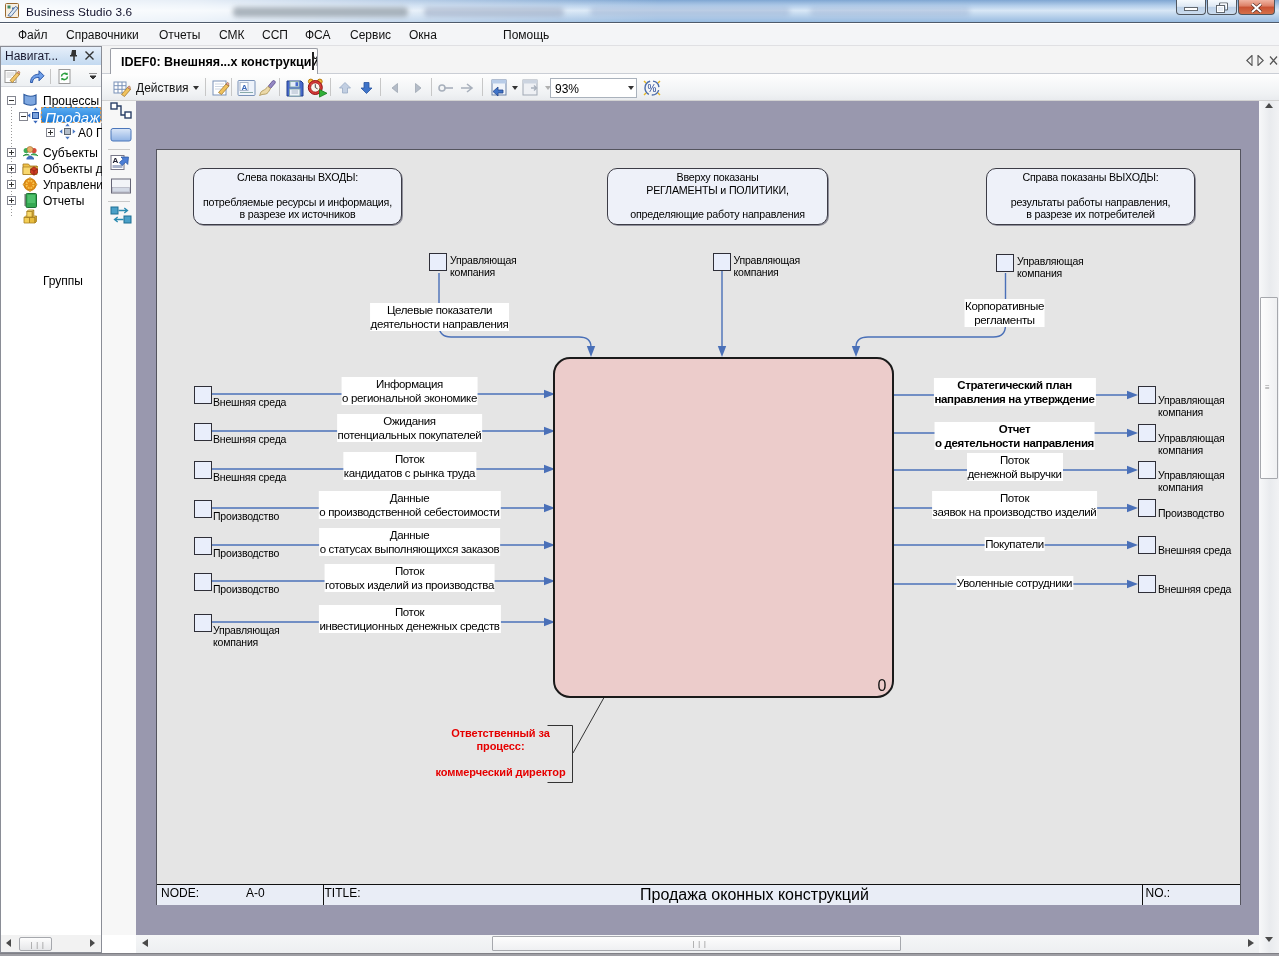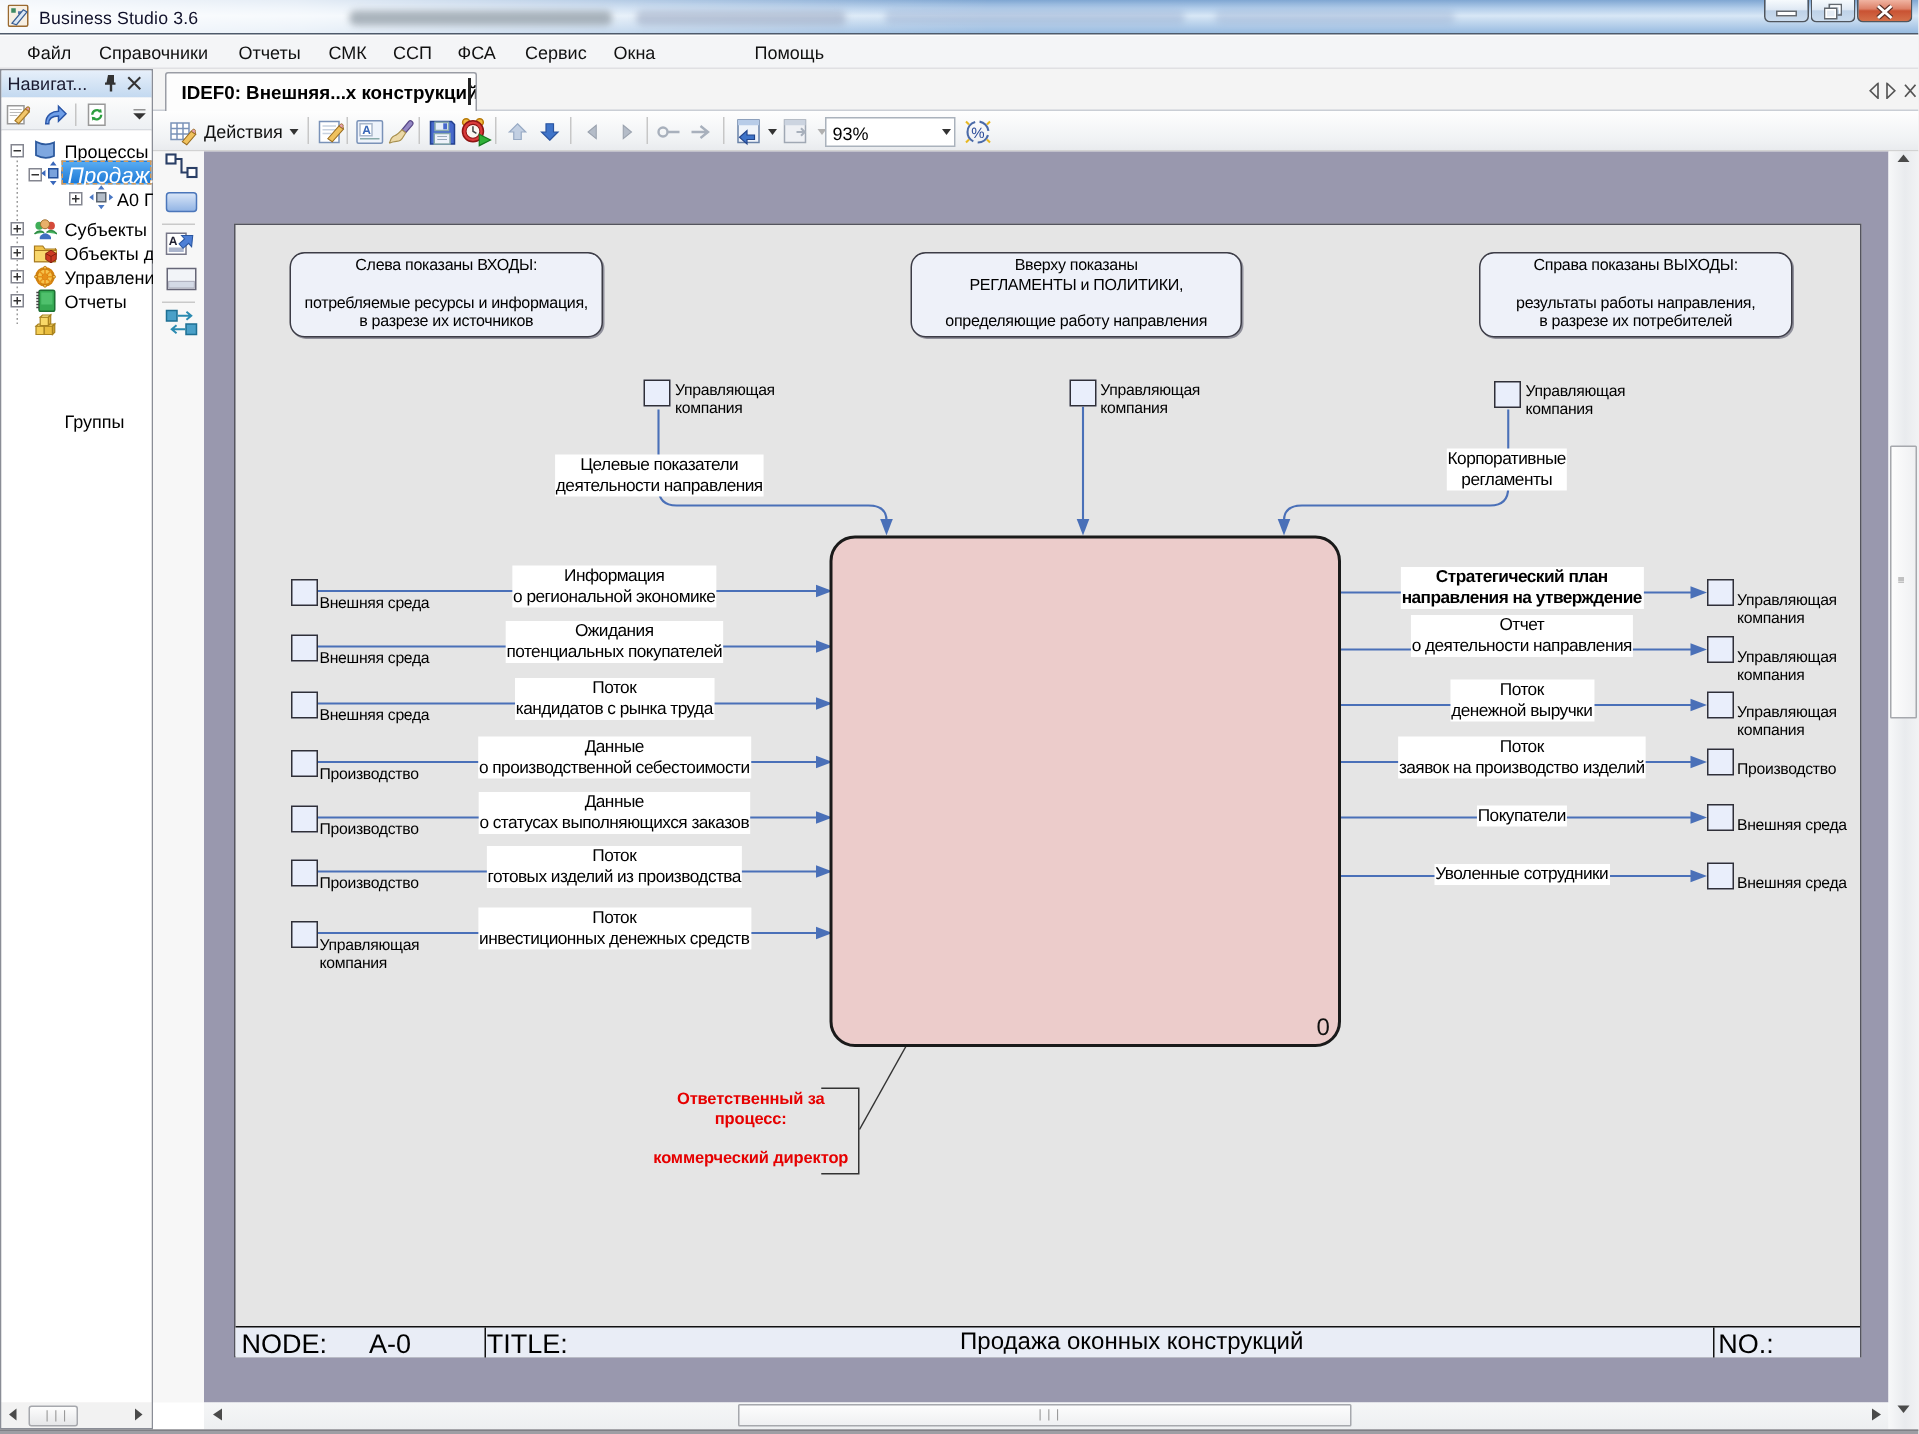--- a/index.html
+++ b/index.html
@@ -25,21 +25,21 @@
 #winbottom{left:0;top:953px;width:1279px;height:3px;background:#9e9ea4;border-top:1px solid #808086;}
 .note{border:1px solid #3c3c46;border-radius:10px;background:#eef1f9;box-shadow:1px 1px 0 #90909b;font-size:10.7px;letter-spacing:-0.2px;text-align:center;color:#000;line-height:12.4px;padding-top:2.6px;}
 #pinkbox{left:396.5px;top:206.5px;width:341px;height:341px;background:#eccccb;border:2px solid #1a1a1a;border-radius:17px;}
 #pinktext{left:397px;top:326.5px;width:341px;text-align:center;font-size:16px;line-height:19.7px;color:#1c1c1c;}
 .sqbox{width:18px;height:18px;background:#e9eefb;border:1.5px solid #2f2f38;}
 .lbl{font-size:10.5px;letter-spacing:-0.2px;line-height:12.8px;color:#000;white-space:nowrap;}
 .albl{font-size:11.5px;letter-spacing:-0.35px;line-height:14.2px;color:#000;background:#fff;text-align:center;white-space:nowrap;transform:translateX(-50%);padding:0 1px;}
 .red{font-size:11px;letter-spacing:-0.1px;line-height:13px;font-weight:bold;color:#e60000;text-align:center;white-space:nowrap;transform:translateX(-50%);}
 #nodebar{left:0;top:733.5px;width:1083px;height:21.5px;background:#e9edf6;border-top:1.5px solid #111;font-size:13px;}
 .ndiv{top:735px;width:1px;height:20px;background:#111;}
-.nlbl{font-size:18px;color:#000;white-space:nowrap;}
+.nlbl{font-size:12px;color:#000;white-space:nowrap;}
 .tsep{top:78px;width:1px;height:18px;background:#c7c7c7;}
 .pm{width:9px;height:9px;border:1px solid #848690;background:#fff;}
 .pm i{position:absolute;left:1px;top:3px;width:5px;height:1px;background:#333;}
 .pm.plus b{position:absolute;left:3px;top:1px;width:1px;height:5px;background:#333;}
 .tlabel{font-size:12px;color:#000;white-space:nowrap;}
 .grip{color:#909090;font-size:8px;letter-spacing:1px;font-family:"Liberation Mono",monospace;}
 .sarrow{width:0;height:0;}
 </style></head>
 <body>
 <div id="titlebar"></div>
@@ -385,21 +385,21 @@
       <div class="lbl" style="left:56.5px;top:432.5px;">Производство</div>
       <div class="albl" style="left:253px;top:414px;">Поток<br>готовых изделий из производства</div>
       <div class="sqbox" style="left:37px;top:464px;"></div>
       <div class="lbl" style="left:56.5px;top:473.5px;">Управляющая<br>компания</div>
       <div class="albl" style="left:253px;top:455px;">Поток<br>инвестиционных денежных средств</div>
       <div class="sqbox" style="left:981px;top:236px;"></div>
       <div class="lbl" style="left:1001.5px;top:243.5px;">Управляющая<br>компания</div>
       <div class="albl" style="left:858px;top:228px;font-weight:bold;">Стратегический план<br>направления на утверждение</div>
       <div class="sqbox" style="left:981px;top:274px;"></div>
       <div class="lbl" style="left:1001.5px;top:281.5px;">Управляющая<br>компания</div>
-      <div class="albl" style="left:858px;top:260px;">Отчет<br>о деятельности направления</div>
+      <div class="albl" style="left:858px;top:272px;font-weight:bold;">Отчет<br>о деятельности направления</div>
       <div class="sqbox" style="left:981px;top:311px;"></div>
       <div class="lbl" style="left:1001.5px;top:318.5px;">Управляющая<br>компания</div>
       <div class="albl" style="left:858px;top:303px;">Поток<br>денежной выручки</div>
       <div class="sqbox" style="left:981px;top:349px;"></div>
       <div class="lbl" style="left:1001.5px;top:356.5px;">Производство</div>
       <div class="albl" style="left:858px;top:341px;">Поток<br>заявок на производство изделий</div>
       <div class="sqbox" style="left:981px;top:386px;"></div>
       <div class="lbl" style="left:1001.5px;top:393.5px;">Внешняя среда</div>
       <div class="albl" style="left:858px;top:387px;">Покупатели</div>
       <div class="sqbox" style="left:981px;top:425px;"></div>

